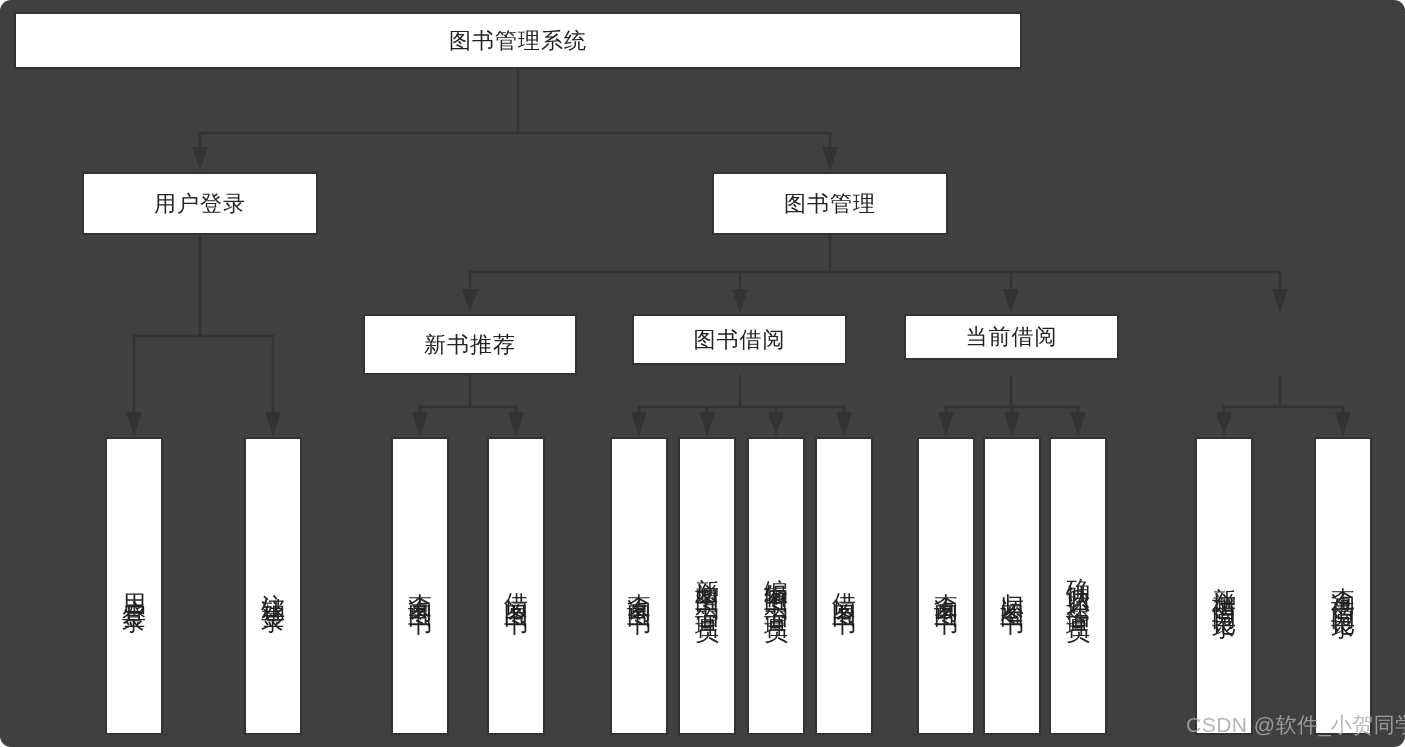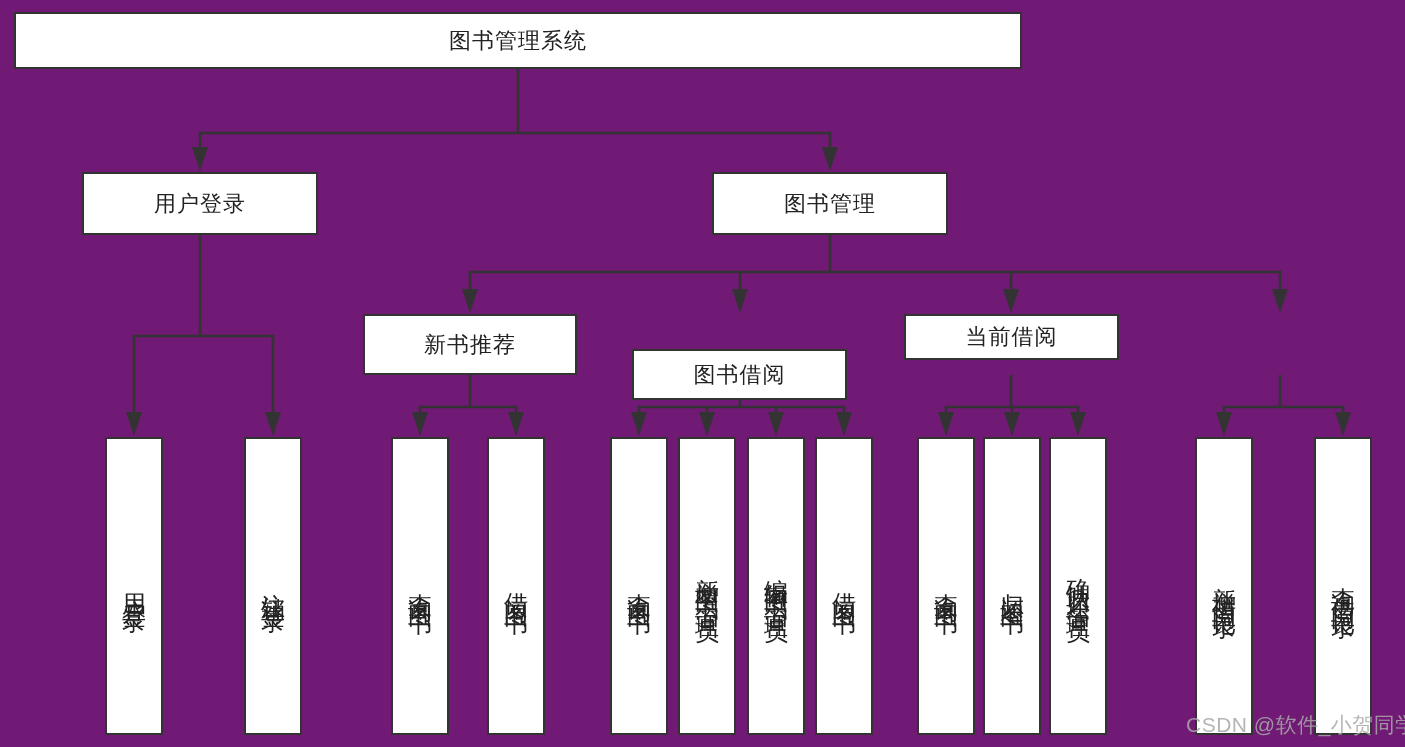--- a/index.html
+++ b/index.html
@@ -5,22 +5,23 @@
   html, body {
     margin: 0;
     padding: 0;
     background: #ffffff;
     font-family: "Liberation Sans", "DejaVu Sans", sans-serif;
   }
   #canvas {
     position: relative;
     width: 1405px;
     height: 747px;
-    background: #701a75;
+    background: #404040;
     overflow: hidden;
+    border-radius: 11px;
   }
   #connectors {
     position: absolute;
     left: 0; top: 0;
     width: 1405px;
     height: 747px;
   }
   #connectors line { stroke: #333333; stroke-width: 2.6; }
   #connectors polygon { fill: #333333; }
   .box {
@@ -151,21 +152,21 @@
   <div class="box h" style="left:82px; top:172px; width:236px; height:63px;">
     <span>用户登录</span>
   </div>
   <div class="box h" style="left:712px; top:172px; width:236px; height:63px;font-family:Liberation Serif, serif;">
     <span>图书管理</span>
   </div>
 
   <div class="box h" style="left:363px; top:314px; width:214px; height:61px;text-align:center;">
     <span>新书推荐</span>
   </div>
-  <div class="box h" style="left:632px; top:314px; width:215px; height:51px;margin-top:35px;">
+  <div class="box h" style="left:632px; top:314px; width:215px; height:51px;">
     <span>图书借阅</span>
   </div>
   <div class="box h" style="left:904px; top:314px; width:215px; height:46px;">
     <span>当前借阅</span>
   </div>
 
   <div class="box v leaf" style="left:105px;">
     <span>用户登录</span>
   </div>
   <div class="box v leaf" style="left:244px;">

